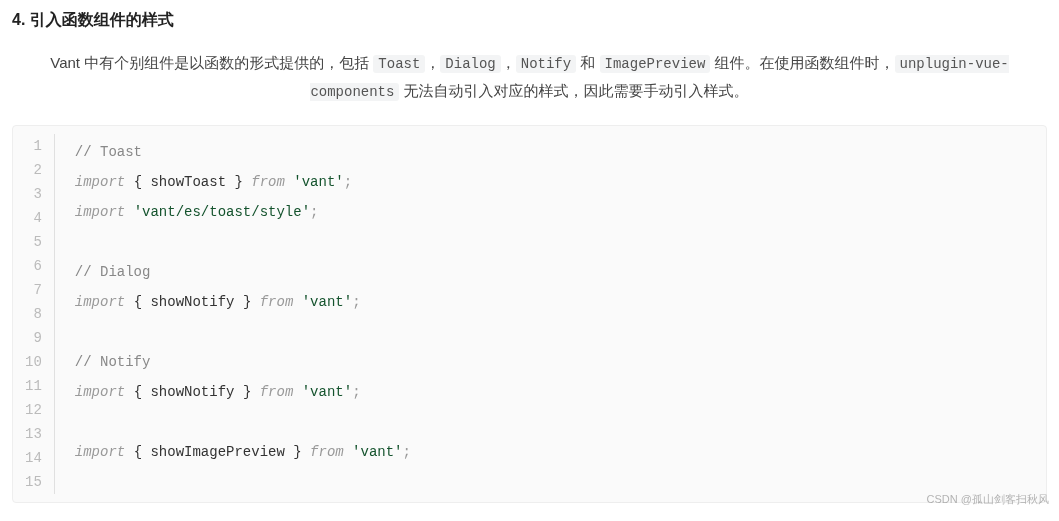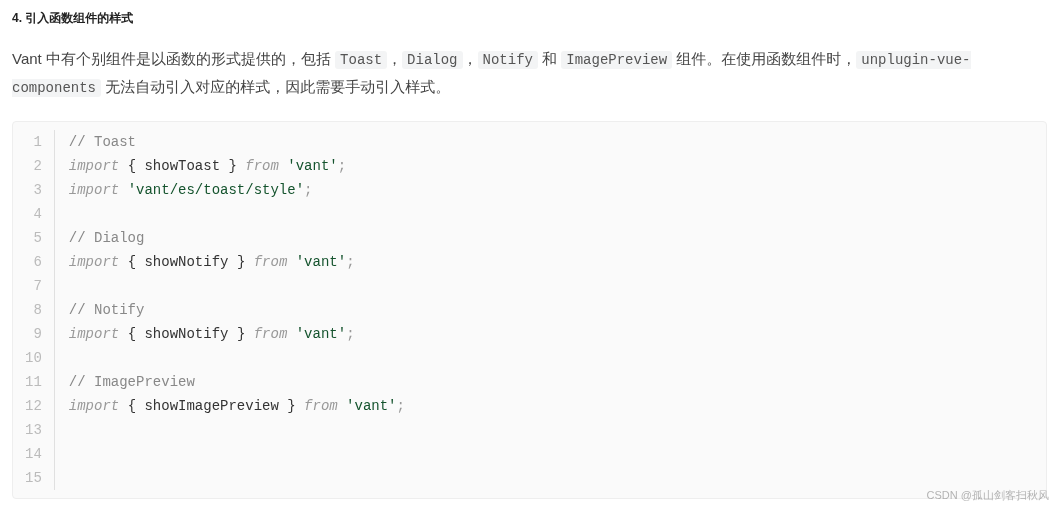--- a/index.html
+++ b/index.html
@@ -5,30 +5,31 @@
     * { box-sizing: border-box; margin: 0; padding: 0; }
     body {
       font-family: -apple-system, BlinkMacSystemFont, "Segoe UI", "PingFang SC", "Hiragino Sans GB", "Microsoft YaHei", sans-serif;
       background: #fff;
       padding: 10px 12px;
       width: 1059px;
       color: #333;
       position: relative;
     }
     .section-title {
-      font-size: 12px;
+      font-size: 16px;
       font-weight: 700;
       color: #222;
       margin-bottom: 18px;
     }
     .paragraph {
       font-size: 15px;
       line-height: 1.8;
       color: #444;
       margin-bottom: 20px;
+      text-align: center;
     }
     .paragraph code {
       font-family: Consolas, Menlo, Monaco, "Courier New", monospace;
       background: #f3f4f5;
       padding: 1px 5px;
       border-radius: 3px;
       font-size: 14px;
       color: #555;
     }
     .code-block {
@@ -47,21 +48,21 @@
       padding: 0 10px;
       border-right: 1px solid #e0e0e0;
       user-select: none;
       flex-shrink: 0;
     }
     .gutter div { padding: 0 2px; }
     .code-lines { padding: 0 14px; }
     .code-lines pre {
       font-family: inherit;
       white-space: pre;
-      margin: 0;
+      margin: 6px;
     }
     .tok-keyword { color: #999; font-style: italic; }
     .tok-punct { color: #999; }
     .tok-brace { color: #333; }
     .tok-ident { color: #333; }
     .tok-string { color: #14532d; }
     .tok-comment { color: #888; }
     .watermark {
       position: absolute;
       right: 10px;
@@ -103,18 +104,17 @@
       <pre><span class="tok-comment">// Toast</span></pre>
       <pre><span class="tok-keyword">import</span><span> </span><span class="tok-brace">{</span><span class="tok-ident"> showToast </span><span class="tok-brace">}</span><span> </span><span class="tok-keyword">from</span><span> </span><span class="tok-string">'vant'</span><span class="tok-punct">;</span></pre>
       <pre><span class="tok-keyword">import</span><span> </span><span class="tok-string">'vant/es/toast/style'</span><span class="tok-punct">;</span></pre>
       <pre>&nbsp;</pre>
       <pre><span class="tok-comment">// Dialog</span></pre>
       <pre><span class="tok-keyword">import</span><span> </span><span class="tok-brace">{</span><span class="tok-ident"> showNotify </span><span class="tok-brace">}</span><span> </span><span class="tok-keyword">from</span><span> </span><span class="tok-string">'vant'</span><span class="tok-punct">;</span></pre>
       <pre>&nbsp;</pre>
       <pre><span class="tok-comment">// Notify</span></pre>
       <pre><span class="tok-keyword">import</span><span> </span><span class="tok-brace">{</span><span class="tok-ident"> showNotify </span><span class="tok-brace">}</span><span> </span><span class="tok-keyword">from</span><span> </span><span class="tok-string">'vant'</span><span class="tok-punct">;</span></pre>
       <pre>&nbsp;</pre>
-      <pre><span class="tok-comment">// ImagePreview</span></pre>
       <pre><span class="tok-keyword">import</span><span> </span><span class="tok-brace">{</span><span class="tok-ident"> showImagePreview </span><span class="tok-brace">}</span><span> </span><span class="tok-keyword">from</span><span> </span><span class="tok-string">'vant'</span><span class="tok-punct">;</span></pre>
     </div>
 </div>
 
 <div class="watermark">CSDN @孤山剑客扫秋风</div>
 
 </body></html>

